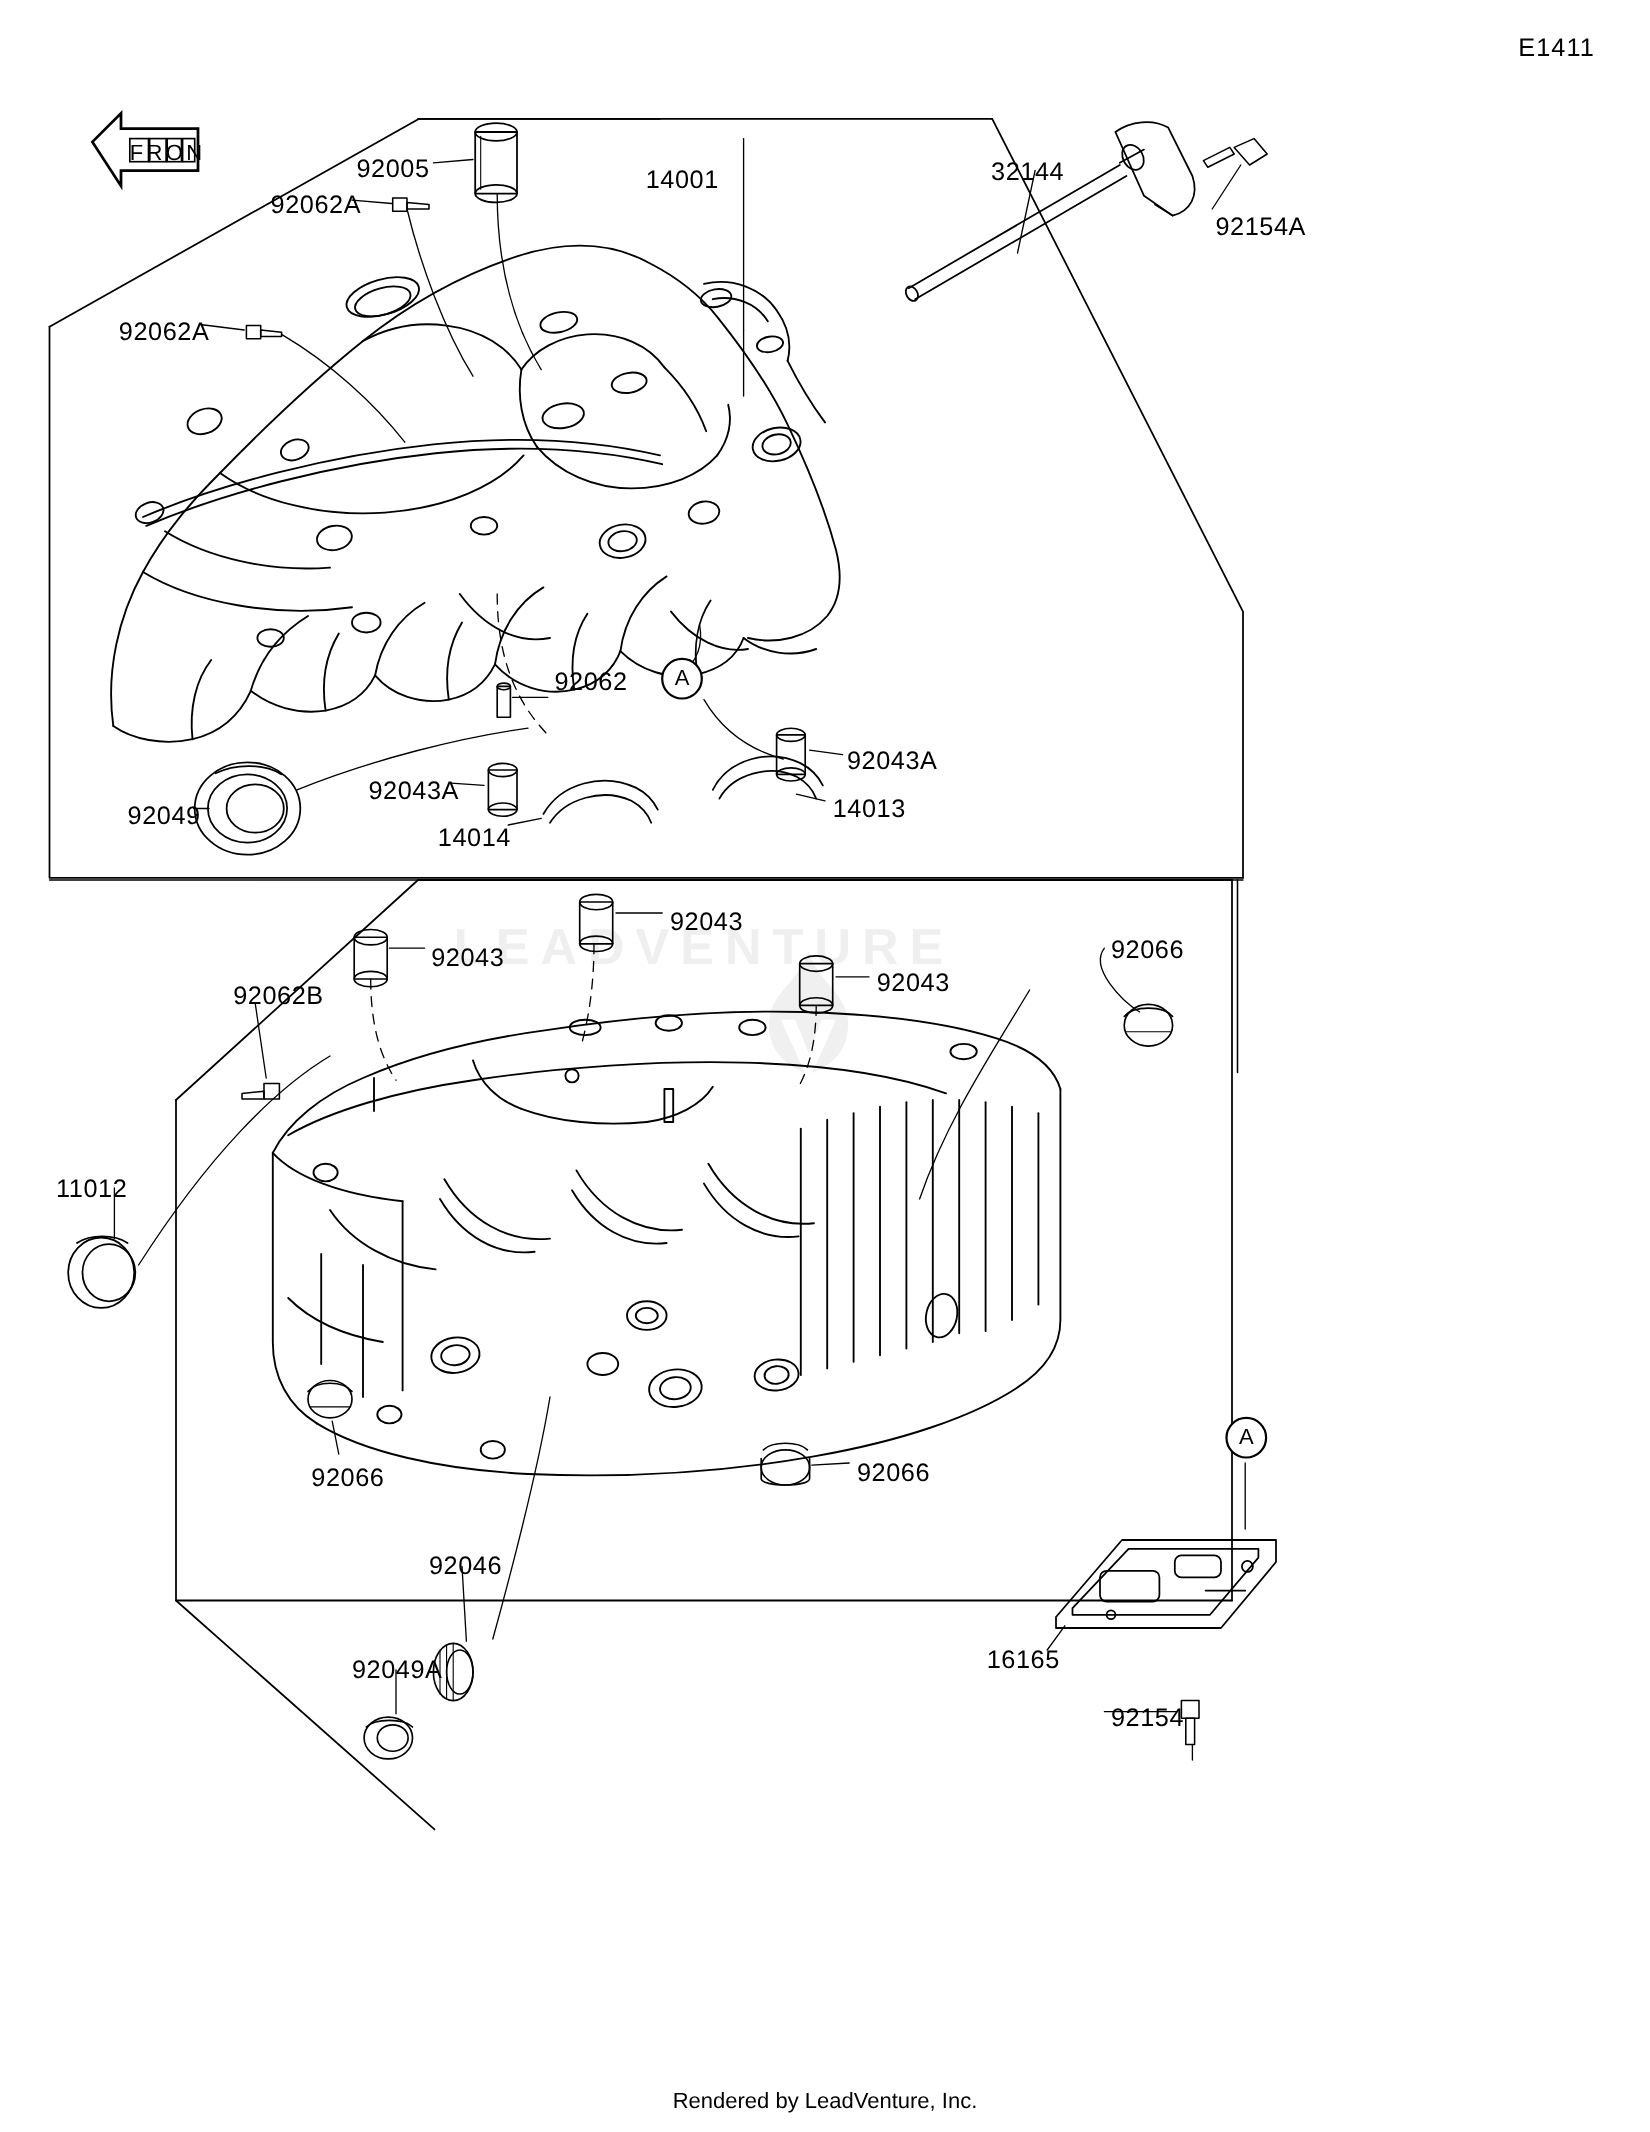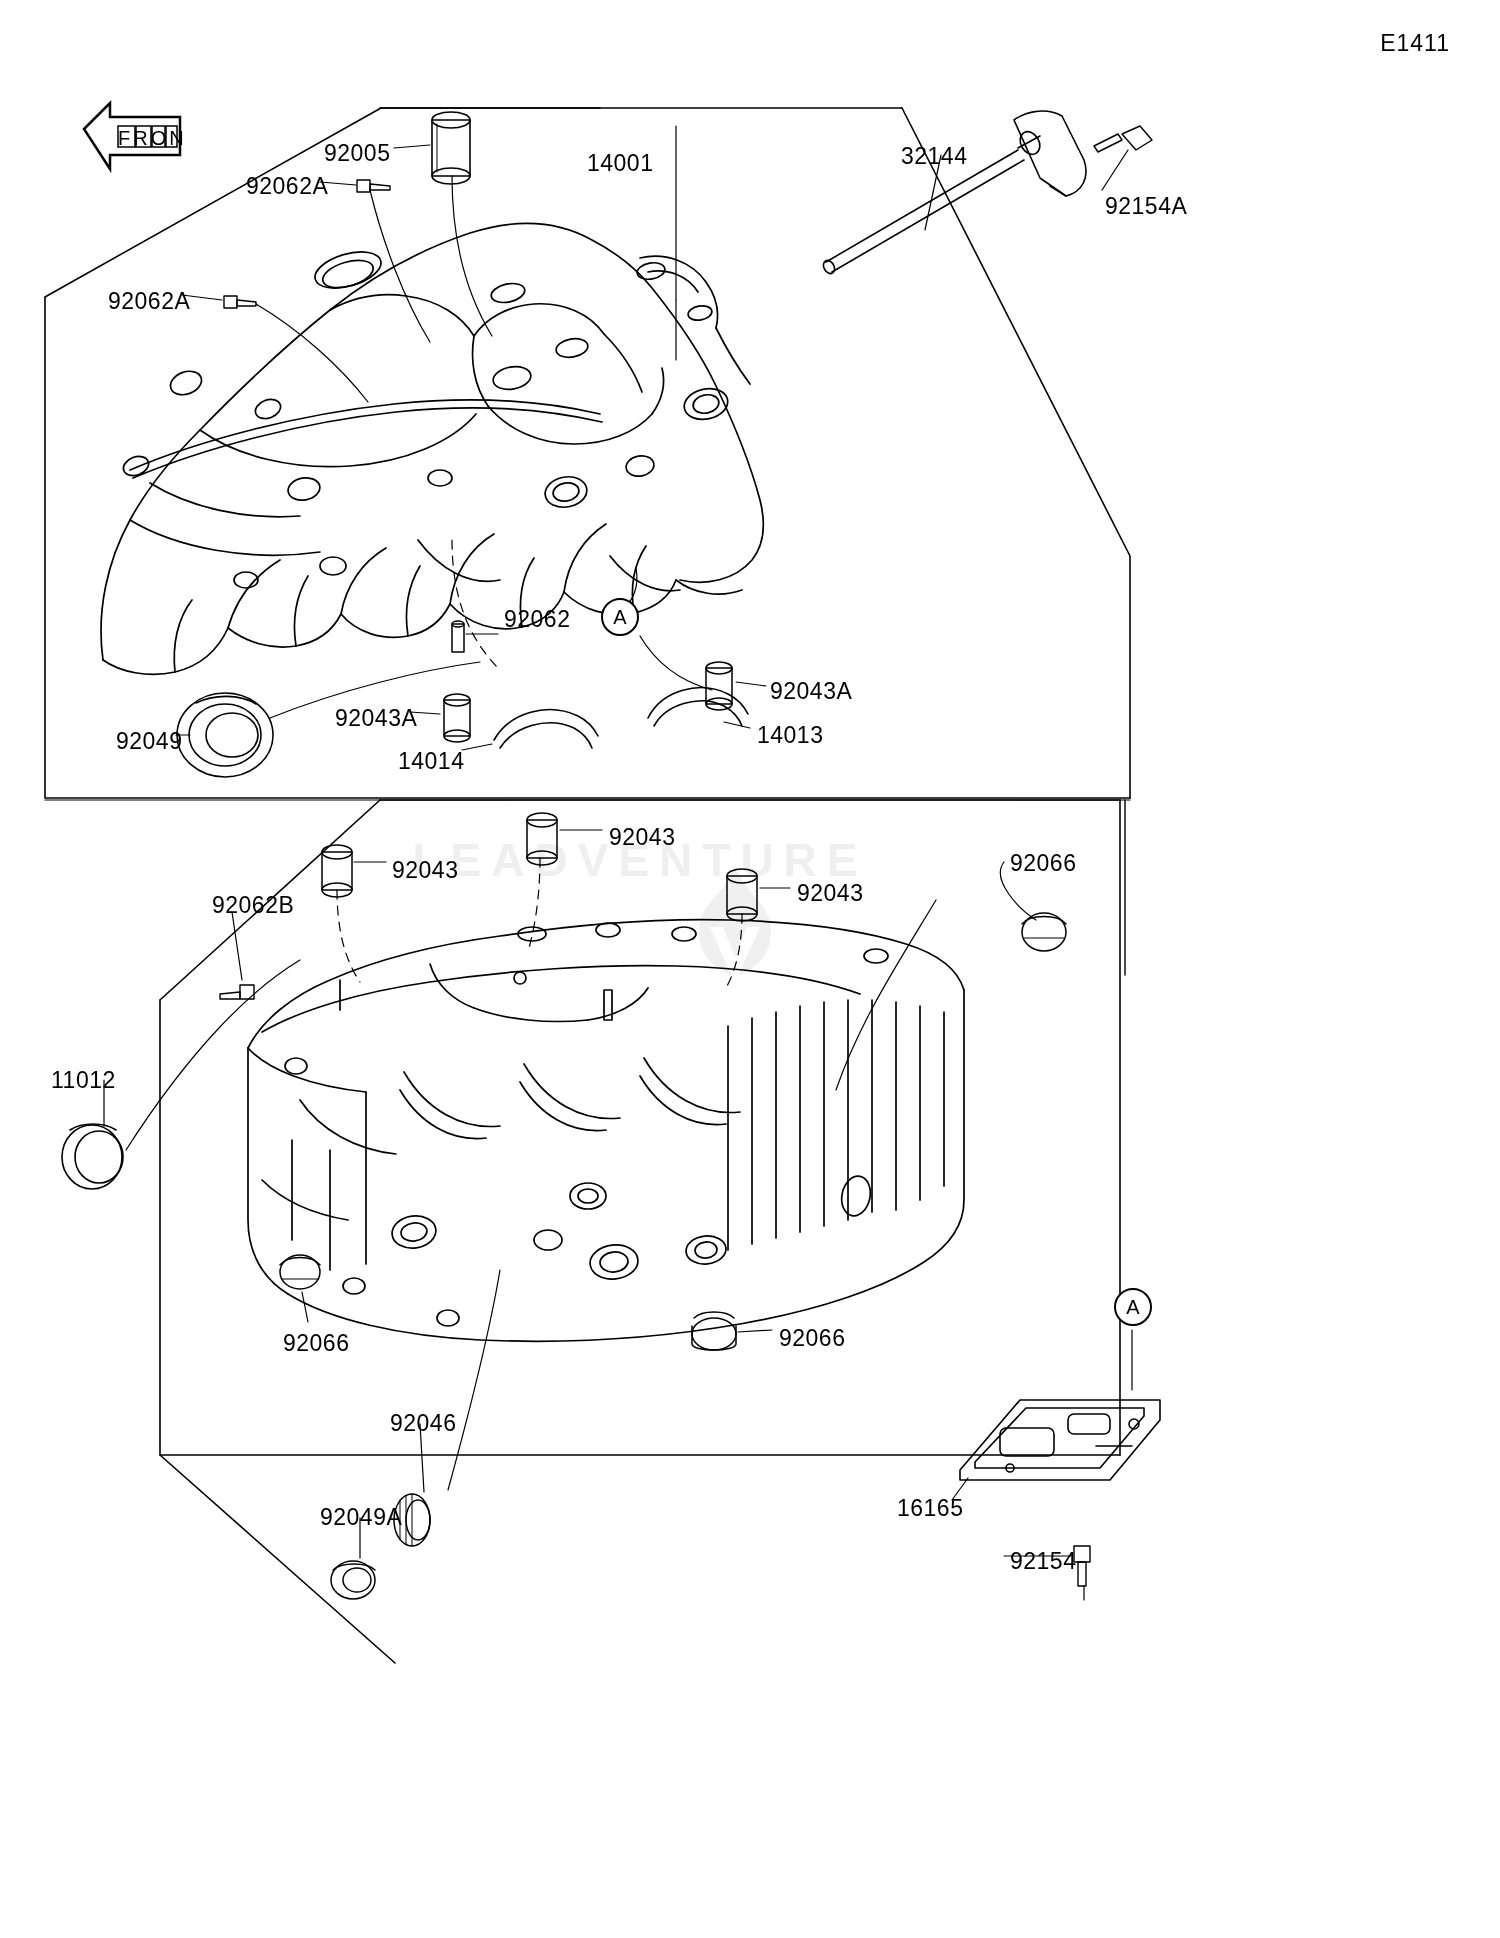--- a/index.html
+++ b/index.html
@@ -391,13 +391,14 @@
   <div class="lbl" style="left:1010px;top:850px;">92066</div>
   <div class="lbl" style="left:183px;top:892px;margin-left:29px;">92062B</div>
   <div class="lbl" style="left:51px;top:1067px;">11012</div>
   <div class="lbl" style="left:283px;top:1330px;">92066</div>
   <div class="lbl" style="left:779px;top:1325px;">92066</div>
   <div class="lbl" style="left:390px;top:1410px;">92046</div>
   <div class="lbl" style="left:308px;top:1504px;margin-left:12px;">92049A</div>
   <div class="lbl" style="left:897px;top:1495px;">16165</div>
   <div class="lbl" style="left:1010px;top:1548px;">92154</div>
 
+  <div class="footer">Rendered by LeadVenture, Inc.</div>
 </div>
 
 </body></html>

